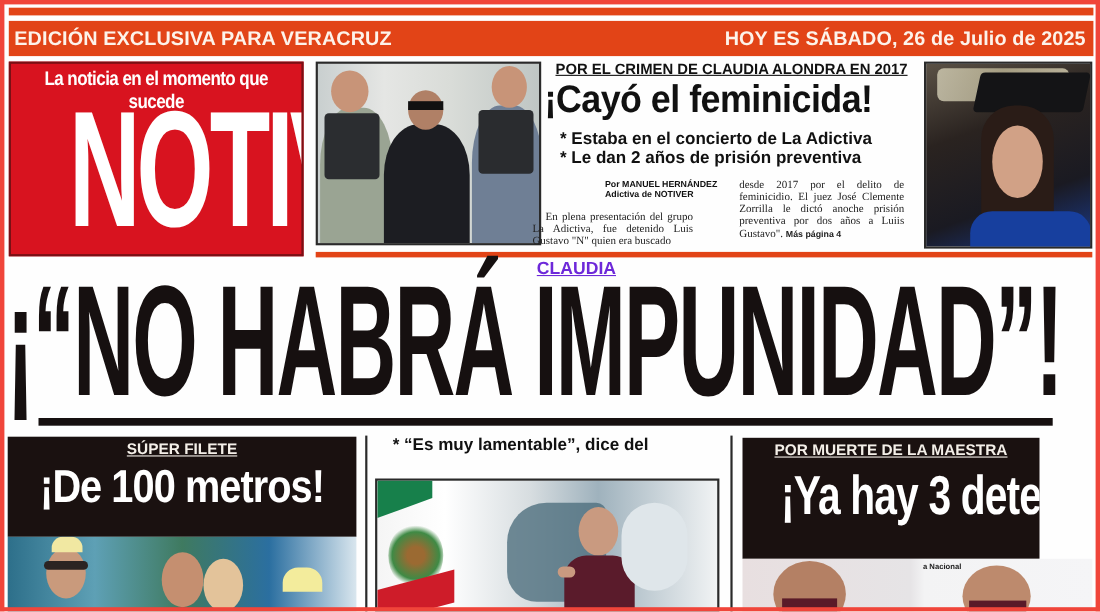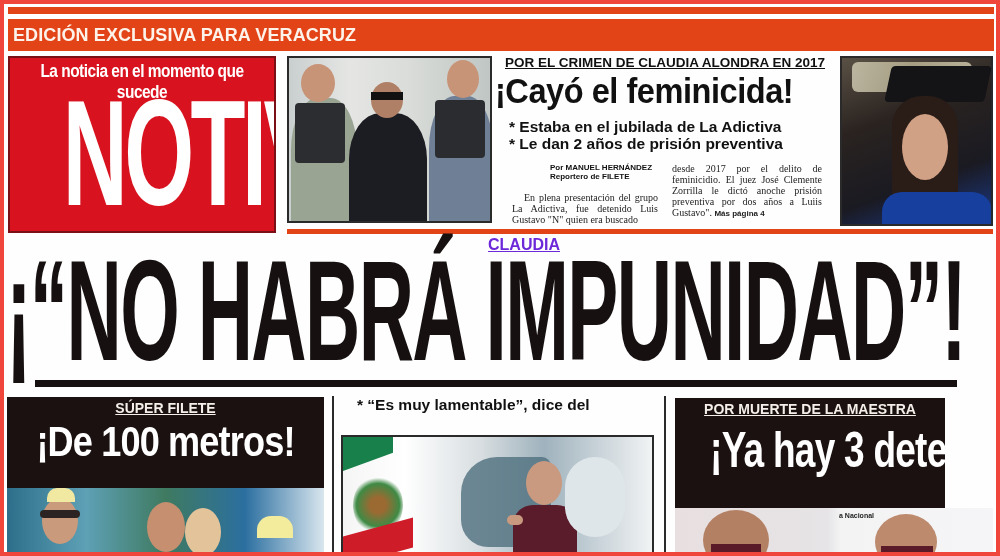--- a/index.html
+++ b/index.html
@@ -104,20 +104,21 @@
   .bottom-rule { position: absolute; left: 0; top: 552px; width: 1000px; height: 4px; background: #f0453a; }
 </style>
 </head>
 <body>
 
 <div class="page-frame"></div>
 <div class="top-rule"></div>
 
 <div class="banner">
   <span>EDICIÓN EXCLUSIVA PARA VERACRUZ</span>
+  <span>HOY ES SÁBADO, 26 de Julio de 2025</span>
 </div>
 
 <div class="logo">
   <div class="tagline">La noticia en el momento que sucede</div>
   <div class="brand">NOTIVER</div>
 </div>
 
 <div class="photo photo-arrest">
   <div class="fig" style="left:2px;top:40px;width:66px;height:130px;background:#9aa493;"></div>
   <div class="fig" style="left:6px;top:45px;width:50px;height:60px;background:#2b2d30;border-radius:4px;"></div>
@@ -126,28 +127,28 @@
   <div class="head" style="left:82px;top:24px;width:32px;height:36px;background:#b08066;"></div>
   <div style="position:absolute;left:82px;top:34px;width:32px;height:8px;background:#111;"></div>
   <div class="fig" style="left:140px;top:38px;width:64px;height:130px;background:#6f7f95;"></div>
   <div class="fig" style="left:146px;top:42px;width:50px;height:58px;background:#2a2c2f;border-radius:4px;"></div>
   <div class="head" style="left:158px;top:2px;width:32px;height:38px;"></div>
 </div>
 
 <div class="kicker" style="left:505px;top:55px;font-size:13.5px;">POR EL CRIMEN DE CLAUDIA ALONDRA EN 2017</div>
 <div class="headline-sm" style="left:495px;top:72px;font-size:35px;line-height:38px;transform:scaleX(0.93);transform-origin:left top;">¡Cayó el feminicida!</div>
 <div class="bullets" style="left:509px;top:118px;">
-  <div>* Estaba en el jubilada de La Adictiva</div>
+  <div>* Estaba en el concierto de La Adictiva</div>
   <div>* Le dan 2 años de prisión preventiva</div>
 </div>
 <div class="byline" style="left:514px;top:163px;margin-left:36px;">
   <div>Por MANUEL HERNÁNDEZ</div>
-  <div>Reportero de FILETE</div>
-</div>
-<div class="body-col" style="left:512px;top:192px;width:146px;text-indent:12px;">En plena presentación del grupo La Adictiva, fue detenido Luis Gustavo "N" quien era buscado</div>
+  <div>Adictiva de NOTIVER</div>
+</div>
+<div class="body-col" style="left:484px;top:192px;width:146px;text-indent:12px;">En plena presentación del grupo La Adictiva, fue detenido Luis Gustavo "N" quien era buscado</div>
 <div class="body-col" style="left:672px;top:163px;width:150px;">
   <span>desde 2017 por el delito de feminicidio. El juez José Clemente Zorrilla le dictó anoche prisión preventiva por dos años a Luiis Gustavo".</span>
   <span class="more">Más página 4</span>
 </div>
 
 <div class="photo photo-grad">
   <div style="position:absolute;left:10px;top:4px;width:120px;height:30px;background:linear-gradient(90deg,#e8e3c8,#cfc7a4,#eee6c6);opacity:0.7;border-radius:6px;"></div>
   <div style="position:absolute;left:46px;top:8px;width:100px;height:36px;background:#141416;transform:skewX(-12deg);border-radius:4px;"></div>
   <div style="position:absolute;left:50px;top:38px;width:66px;height:120px;background:#2a1c17;border-radius:30px 30px 4px 4px;"></div>
   <div class="head" style="left:60px;top:56px;width:46px;height:66px;background:#d1a186;"></div>

